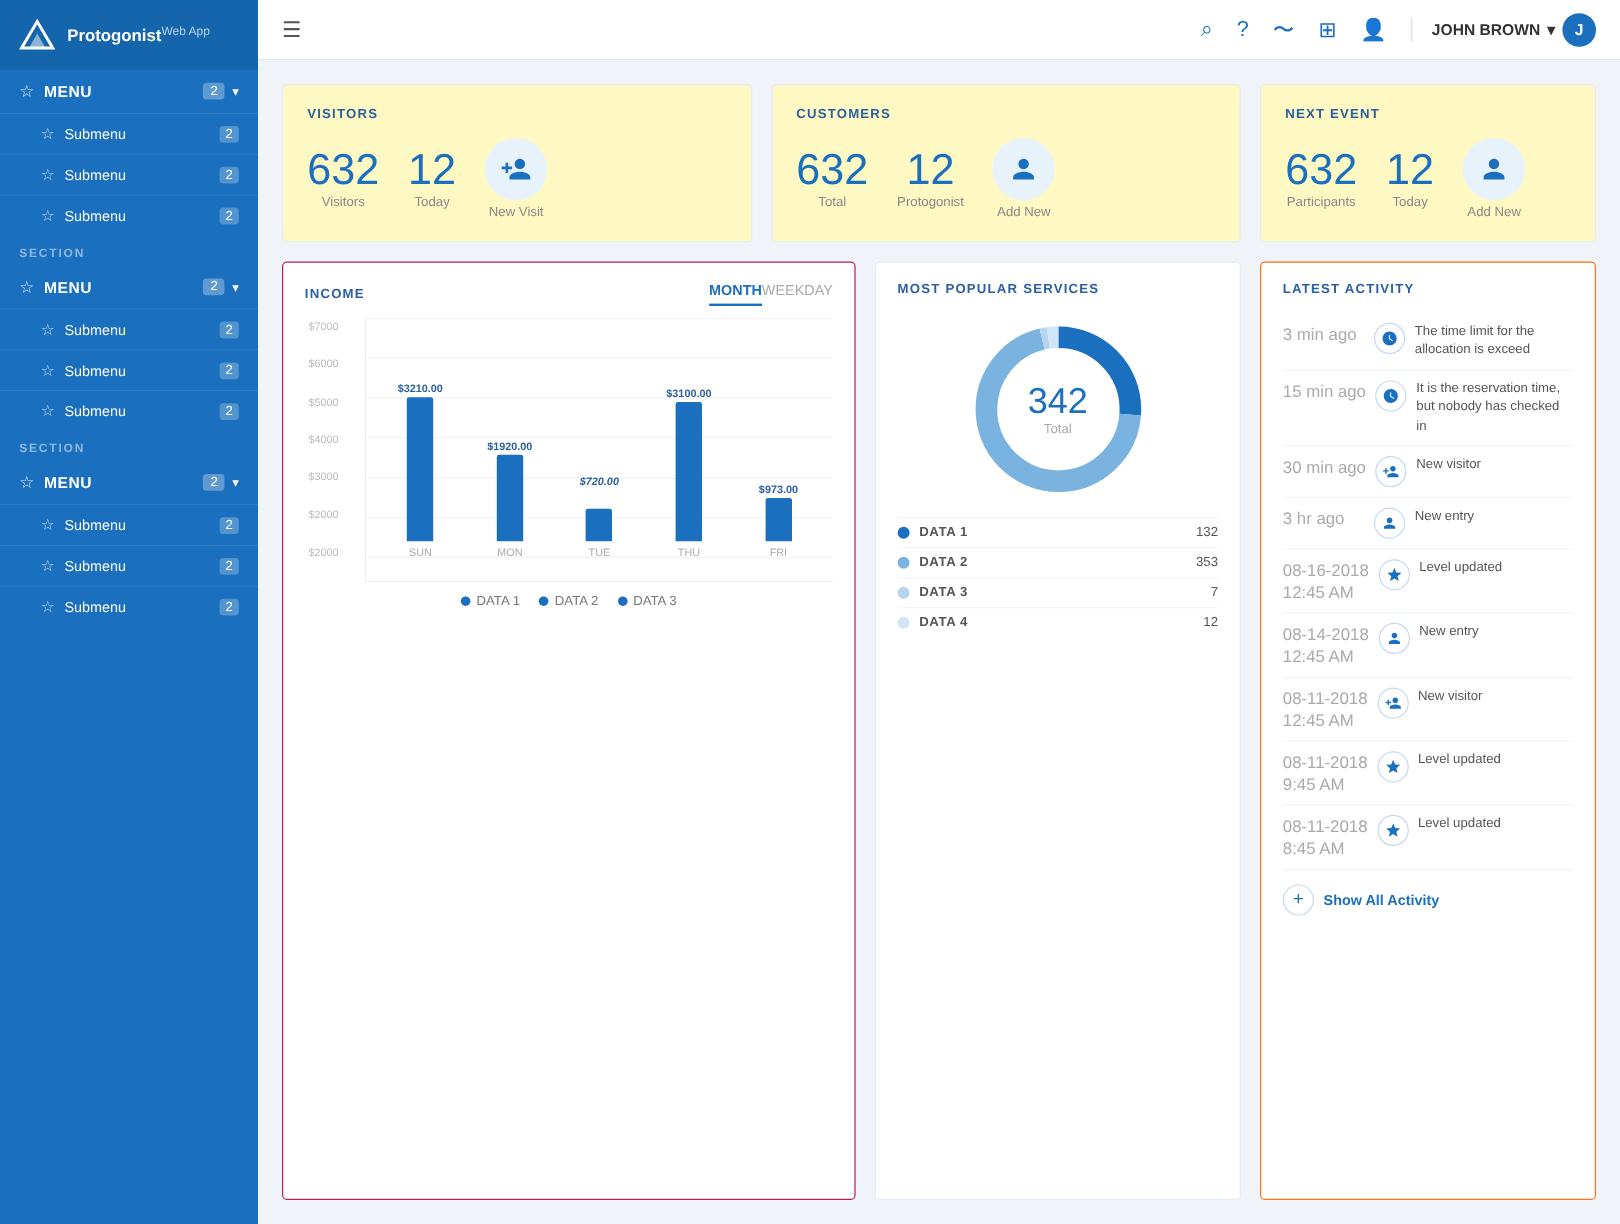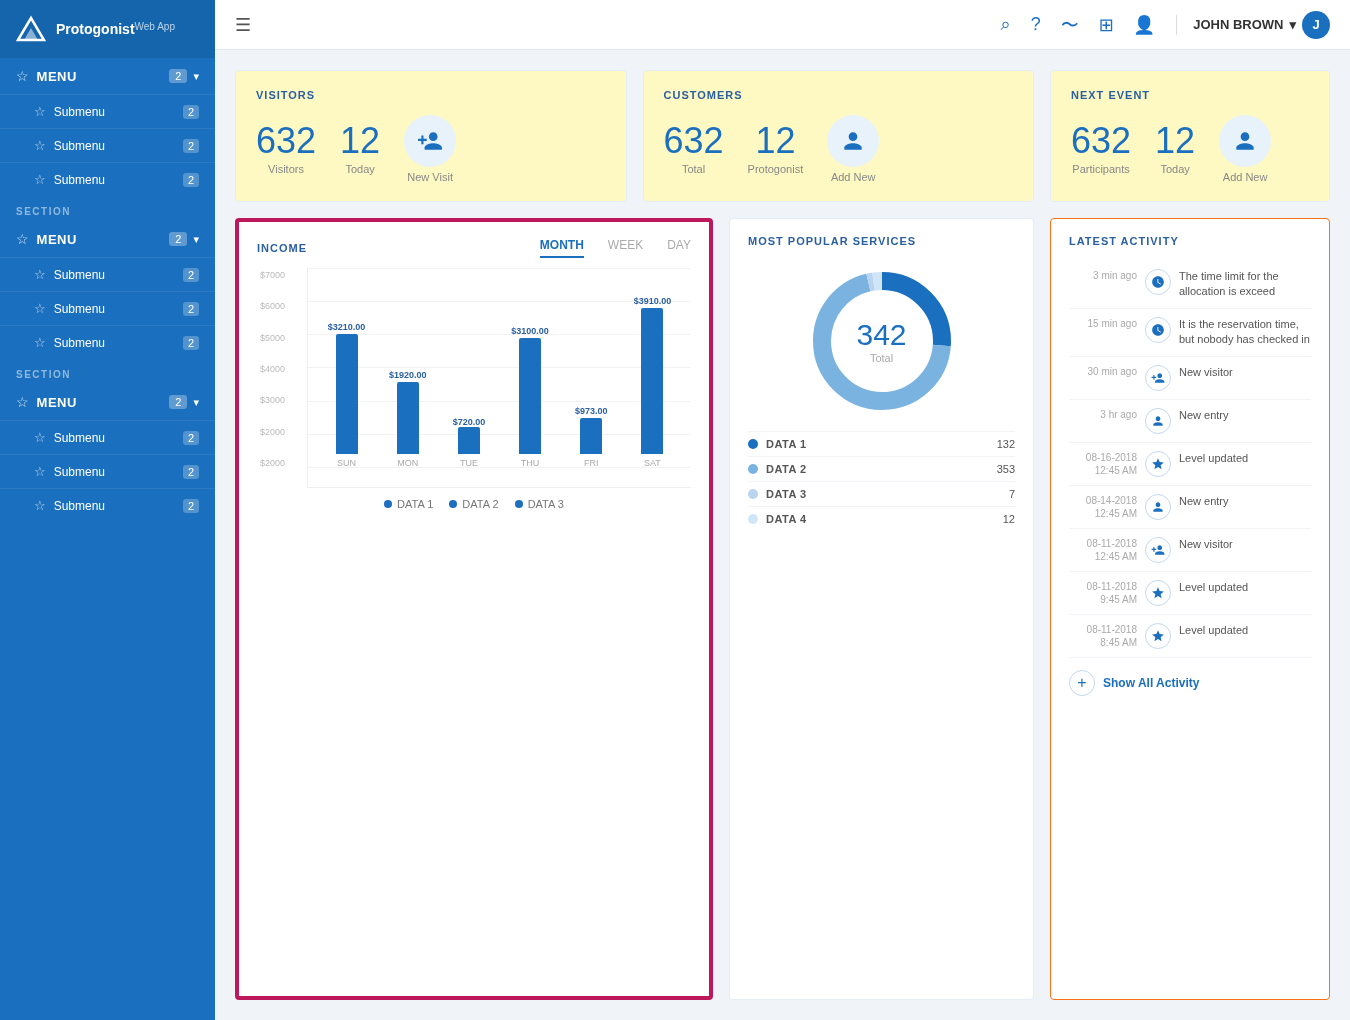--- a/index.html
+++ b/index.html
@@ -49,37 +49,37 @@
     .card-title { font-size: 11px; font-weight: 700; color: #2a5fa0; letter-spacing: 1px; text-transform: uppercase; margin-bottom: 14px; }
     .card-stats { display: flex; align-items: center; gap: 24px; }
     .stat-item { display: flex; flex-direction: column; align-items: center; }
     .stat-number { font-size: 36px; font-weight: 300; color: #1a6fbe; line-height: 1; }
     .stat-label { font-size: 11px; color: #888; margin-top: 4px; }
     .stat-icon-circle { width: 52px; height: 52px; border-radius: 50%; background: #e8f2fb; display: flex; align-items: center; justify-content: center; }
     .stat-icon-circle svg { width: 26px; height: 26px; fill: #1a6fbe; }
 
     
     .bottom-row { display: flex; gap: 16px; flex: 1; }
-    .income-card { flex: 1; background: #fff; border-radius: 4px; padding: 16px 18px; border: 4px solid #be185d; }
+    .income-card { flex: 1; background: #fff; border-radius: 4px; padding: 16px 18px; border: 1px solid #be185d; }
     .activity-card { width: 280px; background: #fff; border-radius: 4px; padding: 16px 18px; border: 1px solid #f97316; overflow-y: auto; }
     .services-card { width: 305px; background: #fff; border-radius: 4px; padding: 16px 18px; border: 1px solid #e4edf5; }
 
     
     .income-header { display: flex; align-items: center; justify-content: space-between; margin-bottom: 10px; }
-    .income-tabs { display: flex; gap: 24px; }
+    .income-tabs { display: flex; gap: 0; }
     .income-tab { font-size: 12px; color: #aaa; cursor: pointer; padding-bottom: 4px; }
     .income-tab.active { color: #1a6fbe; border-bottom: 2px solid #1a6fbe; font-weight: 600; }
     .chart-legend { display: flex; gap: 16px; justify-content: center; margin-top: 10px; }
     .legend-item { display: flex; align-items: center; gap: 5px; font-size: 11px; color: #777; }
     .legend-dot { width: 8px; height: 8px; border-radius: 50%; }
 
     
     .activity-list { display: flex; flex-direction: column; gap: 0; }
     .activity-item { display: flex; align-items: flex-start; gap: 8px; padding: 8px 0; border-bottom: 1px solid #f0f4f8; position: relative; }
-    .activity-time { font-size: 10px; color: #aaa; min-width: 68px; text-align: right; line-height: 1.3; }
+    .activity-time { font-size: 14px; color: #aaa; min-width: 68px; text-align: left; line-height: 1.3; }
     .activity-icon-wrap { width: 26px; height: 26px; border-radius: 50%; border: 1px solid #c5d8ee; display: flex; align-items: center; justify-content: center; background: #fff; flex-shrink: 0; }
     .activity-text { font-size: 11px; color: #555; line-height: 1.4; flex: 1; }
     .show-all { display: flex; align-items: center; gap: 8px; cursor: pointer; padding: 8px 0; margin-top: 4px; }
     .show-all-plus { width: 26px; height: 26px; border-radius: 50%; border: 1px solid #c5d8ee; display: flex; align-items: center; justify-content: center; font-size: 16px; color: #1a6fbe; }
     .show-all-text { font-size: 12px; color: #1a6fbe; font-weight: 600; }
 
     
     .donut-wrap { display: flex; justify-content: center; margin: 10px 0; }
     .donut-center { position: relative; width: 160px; height: 160px; }
     .donut-center svg { position: absolute; top: 0; left: 0; }
@@ -308,39 +308,34 @@
                 <span style="font-size:9px;color:#2a5fa0;margin-bottom:2px;font-weight:600;">$3210.00</span>
                 <div style="background:#1a6fbe;width:22px;height:120px;border-radius:2px 2px 0 0;"></div>
                 <span style="font-size:9px;color:#aaa;margin-top:4px;text-transform:uppercase;">SUN</span>
               </div>
               <div style="display:flex;flex-direction:column;align-items:center;flex:1;">
                 <span style="font-size:9px;color:#2a5fa0;margin-bottom:2px;font-weight:600;">$1920.00</span>
                 <div style="background:#1a6fbe;width:22px;height:72px;border-radius:2px 2px 0 0;"></div>
                 <span style="font-size:9px;color:#aaa;margin-top:4px;text-transform:uppercase;">MON</span>
               </div>
               <div style="display:flex;flex-direction:column;align-items:center;flex:1;">
-                <span style="font-size:9px;color:#2a5fa0;margin-bottom:0;font-weight:600;">$720.00</span>
+                <span style="font-size:9px;color:#2a5fa0;margin-bottom:18px;font-weight:600;font-style:italic;">$720.00</span>
                 <div style="background:#1a6fbe;width:22px;height:27px;border-radius:2px 2px 0 0;"></div>
                 <span style="font-size:9px;color:#aaa;margin-top:4px;text-transform:uppercase;">TUE</span>
               </div>
               <div style="display:flex;flex-direction:column;align-items:center;flex:1;">
                 <span style="font-size:9px;color:#2a5fa0;margin-bottom:2px;font-weight:600;">$3100.00</span>
                 <div style="background:#1a6fbe;width:22px;height:116px;border-radius:2px 2px 0 0;"></div>
                 <span style="font-size:9px;color:#aaa;margin-top:4px;text-transform:uppercase;">THU</span>
               </div>
               <div style="display:flex;flex-direction:column;align-items:center;flex:1;">
                 <span style="font-size:9px;color:#2a5fa0;margin-bottom:2px;font-weight:600;">$973.00</span>
                 <div style="background:#1a6fbe;width:22px;height:36px;border-radius:2px 2px 0 0;"></div>
                 <span style="font-size:9px;color:#aaa;margin-top:4px;text-transform:uppercase;">FRI</span>
               </div>
-              <div style="display:flex;flex-direction:column;align-items:center;flex:1;">
-                <span style="font-size:9px;color:#2a5fa0;margin-bottom:2px;font-weight:600;">$3910.00</span>
-                <div style="background:#1a6fbe;width:22px;height:146px;border-radius:2px 2px 0 0;"></div>
-                <span style="font-size:9px;color:#aaa;margin-top:4px;text-transform:uppercase;">SAT</span>
-              </div>
             </div>
           </div>
         </div>
         <div class="chart-legend">
           <div class="legend-item">
             <div class="legend-dot" style="background:#1a6fbe;"></div>
             <span>DATA 1</span>
           </div>
           <div class="legend-item">
             <div class="legend-dot" style="background:#1a6fbe;"></div>

